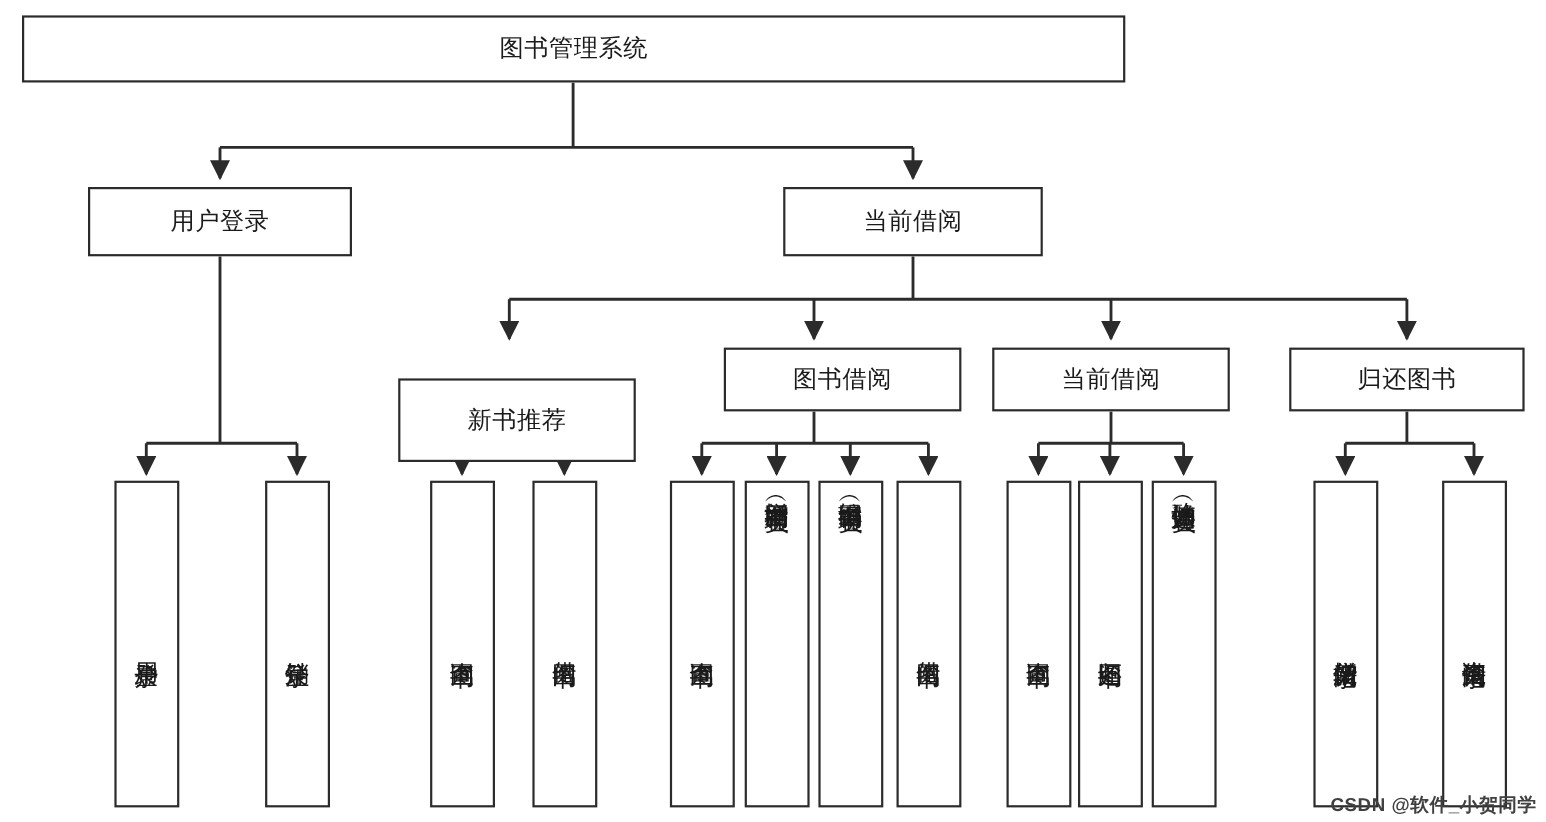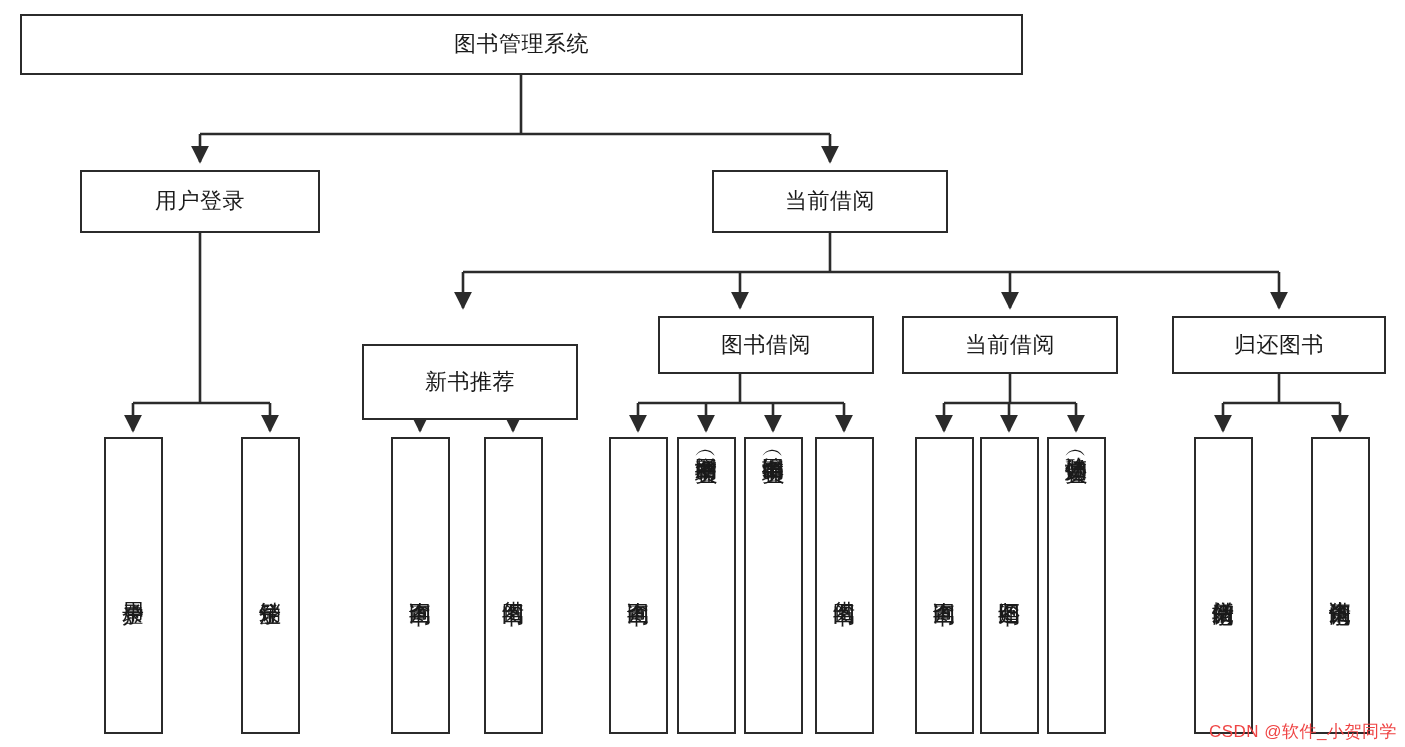--- a/index.html
+++ b/index.html
@@ -61,23 +61,24 @@
     line-height: 1.05;
     letter-spacing: 1px;
     margin: 0 auto;
   }
   .node.v.mid { align-items: center; }
   .watermark {
     position: absolute;
     right: 8px;
     bottom: 4px;
     font-size: 17px;
-    color: #ef4444;
+    color: #404040;
     letter-spacing: 0.5px;
     white-space: nowrap;
+    font-weight: bold;
   }
 </style>
 </head>
 <body>
 
 <div id="canvas">
 
   <svg class="wires" viewBox="0 0 1405 747" xmlns="http://www.w3.org/2000/svg">
     <defs>
       <marker id="arrow" viewBox="0 0 10 10" refX="9" refY="5" markerWidth="7" markerHeight="7" orient="auto-start-reverse">

